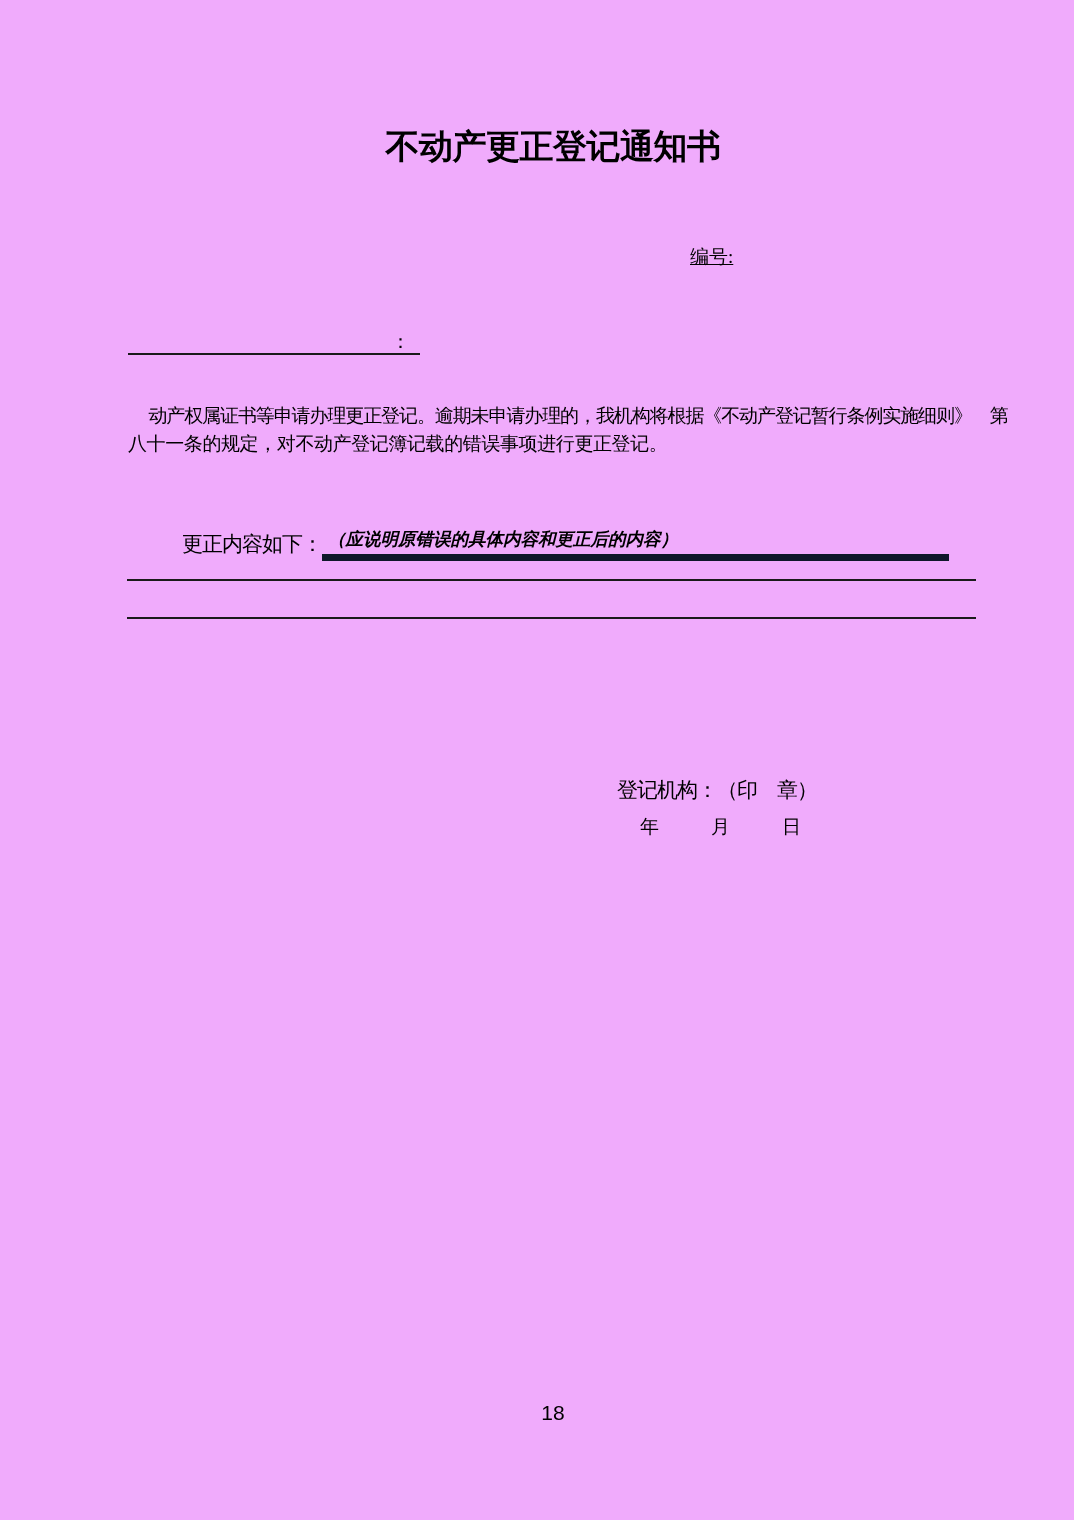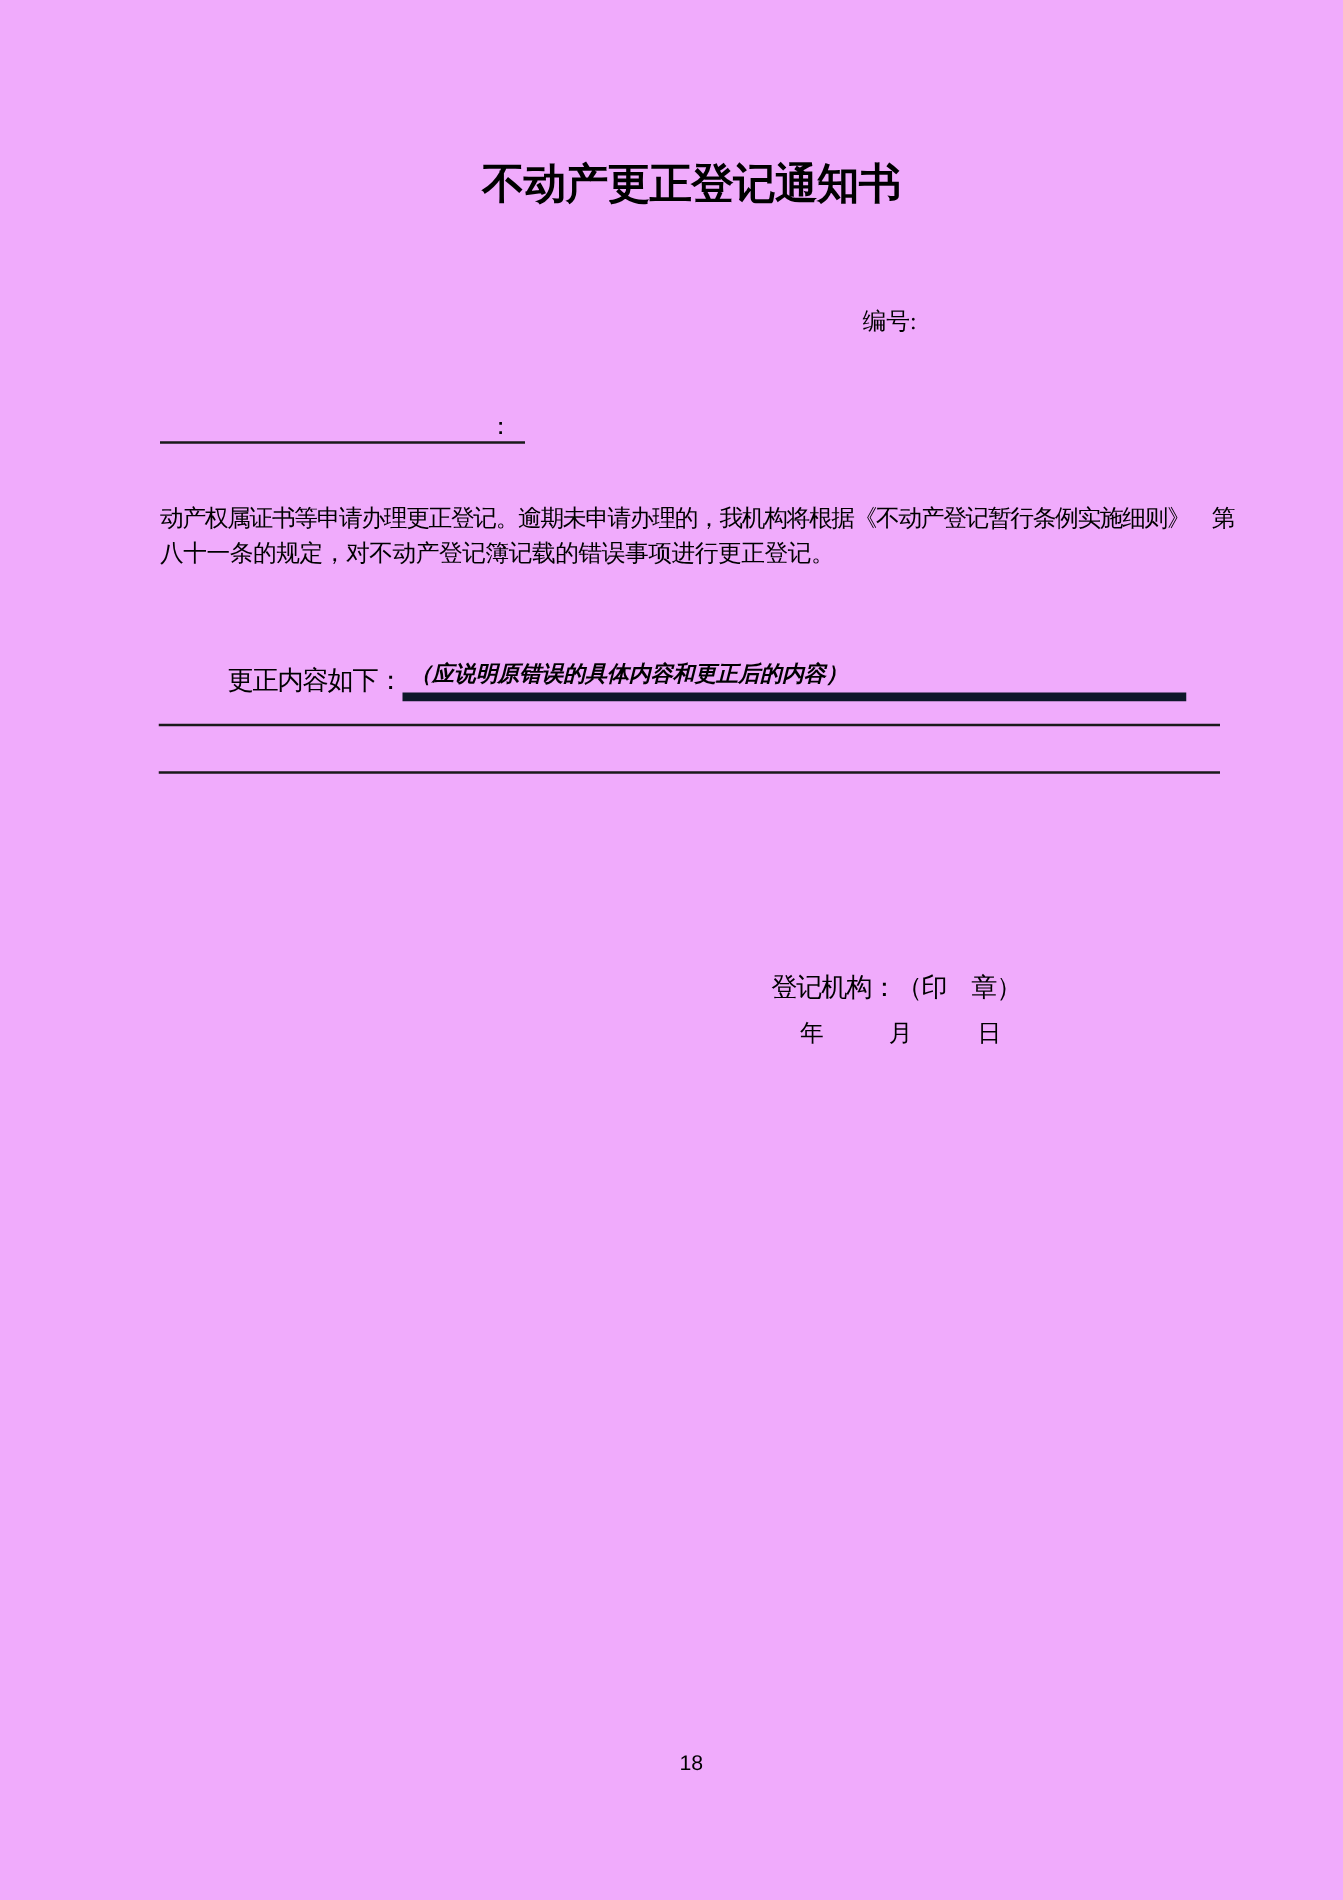--- a/index.html
+++ b/index.html
@@ -26,20 +26,21 @@
     font-weight: bold;
     letter-spacing: -0.5px;
     white-space: nowrap;
   }
   .number-label {
     position: absolute;
     top: 244px;
     left: 690px;
     font-size: 19px;
     white-space: nowrap;
+    text-decoration: underline;
   }
   .addressee-line {
     position: absolute;
     top: 330px;
     left: 128px;
     width: 292px;
     height: 23px;
     border-bottom: 2px solid #1a1a1a;
     box-sizing: content-box;
     text-align: right;
@@ -55,21 +56,21 @@
     top: 402px;
     left: 128px;
     width: 900px;
     font-size: 19px;
     line-height: 28px;
   }
   .body-line {
     white-space: nowrap;
   }
   .body-line.l1 { text-indent: 38px; letter-spacing: 0.2px; }
-  .body-line.l2 { letter-spacing: -1.1px; }
+  .body-line.l2 { letter-spacing: -1.1px; text-align: center; }
   .body-line.l3 { letter-spacing: -0.4px; }
   .correction-row {
     position: absolute;
     top: 527px;
     left: 182px;
     display: flex;
     align-items: flex-end;
   }
   .correction-label {
     font-size: 21px;
@@ -115,21 +116,21 @@
     gap: 52px;
     font-size: 19px;
     white-space: nowrap;
   }
   .page-number {
     position: absolute;
     top: 1401px;
     left: 50%;
     transform: translateX(-50%);
     margin-left: 16px;
-    font-size: 17px;
+    font-size: 21px;
     font-family: "Liberation Sans", "DejaVu Sans", sans-serif;
   }
 </style>
 </head>
 <body>
 
 <div class="page">
 
   <h1 class="doc-title">不动产更正登记通知书</h1>
 

